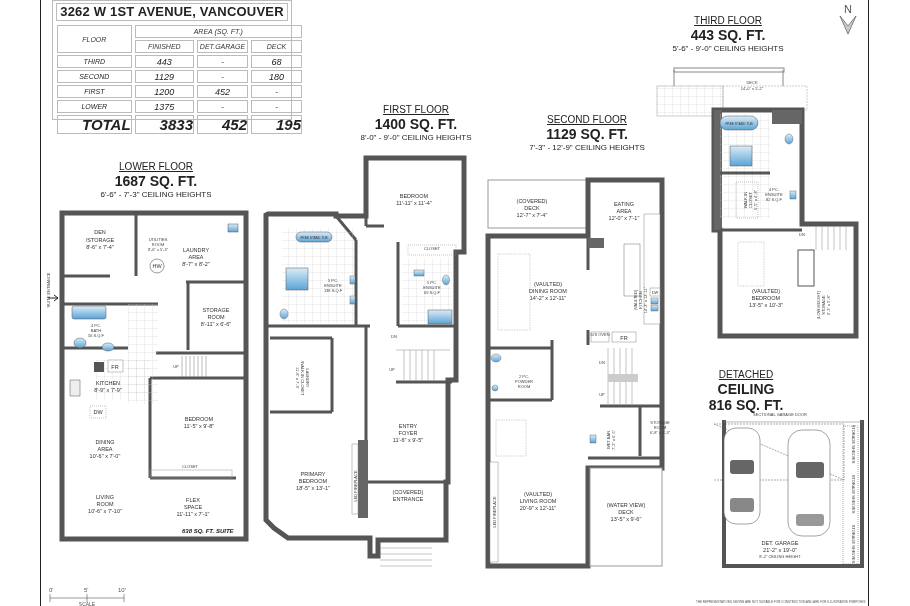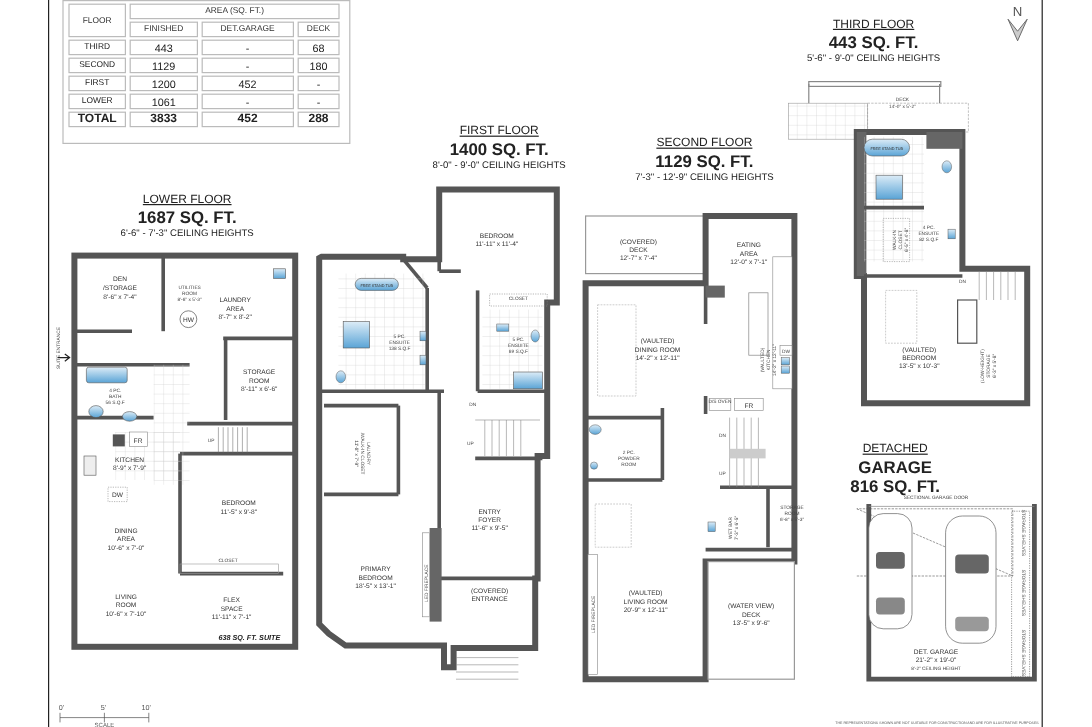--- a/index.html
+++ b/index.html
@@ -1,43 +1,44 @@
 <!DOCTYPE html>
 <html><head>
 <meta charset="utf-8">
 <style>
   html,body{margin:0;padding:0;background:#fff;}
   body{width:910px;height:606px;position:relative;overflow:hidden;font-family:"Liberation Sans",sans-serif;color:#222;}
   .frame-line{position:absolute;top:0;bottom:0;width:1px;background:#222;}
   .summary{position:absolute;left:52px;top:0;width:238px;height:118px;border:1px solid #bbb;background:#fff;}
   .summary .title{font-weight:bold;font-size:13px;text-align:center;border:1px solid #bbb;margin:2px 3px;height:16px;line-height:16px;letter-spacing:0.2px;}
-  .summary table{border-collapse:separate;border-spacing:3px 2px;width:232px;margin-left:1px;font-size:7px;}
+  .summary table{border-collapse:separate;border-spacing:3px 2px;width:232px;margin-left:1px;font-size:7px;font-style:italic;}
   .summary td{border:1px solid #bbb;text-align:center;height:11px;padding:0;}
   .summary td.num{font-size:9px;}
-  .summary tr.total td{font-weight:bold;font-size:10px;}
+  .summary tr.total td{font-weight:bold;font-size:15px;padding-left:24px;}
   .summary td.hdr{font-size:7px;color:#333;}
   .fl-title{position:absolute;text-align:center;line-height:1;}
   .fl-title .name{font-weight:normal;font-size:10px;text-decoration:underline;display:block;}
   .fl-title .area{font-weight:bold;font-size:14px;display:block;margin-top:2px;}
   .fl-title .ceil{font-size:8px;display:block;margin-top:3px;}
   svg{position:absolute;left:0;top:0;}
   .rl{font-size:5.5px;fill:#333;text-anchor:middle;font-family:"Liberation Sans",sans-serif;}
   .rs{font-size:4px;fill:#444;text-anchor:middle;font-family:"Liberation Sans",sans-serif;}
   .rsuite{font-size:6px;fill:#222;font-style:italic;font-weight:bold;font-family:"Liberation Sans",sans-serif;}
   .scale{position:absolute;left:48px;top:586px;width:78px;font-size:6px;color:#444;}
   .disclaimer{position:absolute;left:696px;top:600px;font-size:3px;color:#555;white-space:nowrap;}
   .compass{position:absolute;left:836px;top:2px;width:24px;height:34px;}
 </style>
 </head>
 <body>
 
 <div class="frame-line" style="left:40px"></div>
 <div class="frame-line" style="left:868px"></div>
 
 <div class="summary">
+  <div class="title">3262 W 1ST AVENUE, VANCOUVER</div>
   <table>
     <tbody>
         <tr>
       <td rowspan="2" class="hdr" style="width:46px">FLOOR</td>
       <td colspan="3" class="hdr">AREA (SQ. FT.)</td>
     </tr>
     <tr>
       <td class="hdr">FINISHED</td>
       <td class="hdr">DET.GARAGE</td>
       <td class="hdr">DECK</td>
@@ -55,29 +56,29 @@
       <td class="num">180</td>
     </tr>
     <tr>
       <td>FIRST</td>
       <td class="num">1200</td>
       <td class="num">452</td>
       <td class="num">-</td>
     </tr>
     <tr>
       <td>LOWER</td>
-      <td class="num">1061</td>
+      <td class="num">1375</td>
       <td class="num">-</td>
       <td class="num">-</td>
     </tr>
     <tr class="total">
       <td>TOTAL</td>
       <td>3833</td>
       <td>452</td>
-      <td>288</td>
+      <td>195</td>
     </tr>
   </tbody>
     </table>
 </div>
 
 <div class="compass">
   <svg width="24" height="34" viewBox="0 0 24 34">
     <text x="12" y="11" font-size="11" text-anchor="middle" fill="#555" font-family="Liberation Sans, sans-serif">N</text>
     <path d="M4 14 L12 32 L20 14 L12 24 Z" fill="#ccc" stroke="#666" stroke-width="0.8"></path>
   </svg>
@@ -98,21 +99,21 @@
   <span class="area">1129 SQ. FT.</span>
   <span class="ceil">7'-3" - 12'-9" CEILING HEIGHTS</span>
 </div>
 <div class="fl-title" style="left:666px;top:16px;width:124px">
   <span class="name">THIRD FLOOR</span>
   <span class="area">443 SQ. FT.</span>
   <span class="ceil">5'-6" - 9'-0" CEILING HEIGHTS</span>
 </div>
 <div class="fl-title" style="left:696px;top:370px;width:100px">
   <span class="name">DETACHED</span>
-  <span class="area">GARAGE</span>
+  <span class="area">CEILING</span>
   <span class="area">816 SQ. FT.</span>
 </div>
 
 <svg width="910" height="606" viewBox="0 0 910 606">
   <defs>
     <linearGradient id="water" x1="0" y1="0" x2="0" y2="1">
       <stop offset="0" stop-color="#dcecf7"></stop>
         <stop offset="1" stop-color="#5aa4d6"></stop>
     </linearGradient>
     <pattern id="tile" width="8" height="8" patternUnits="userSpaceOnUse">

